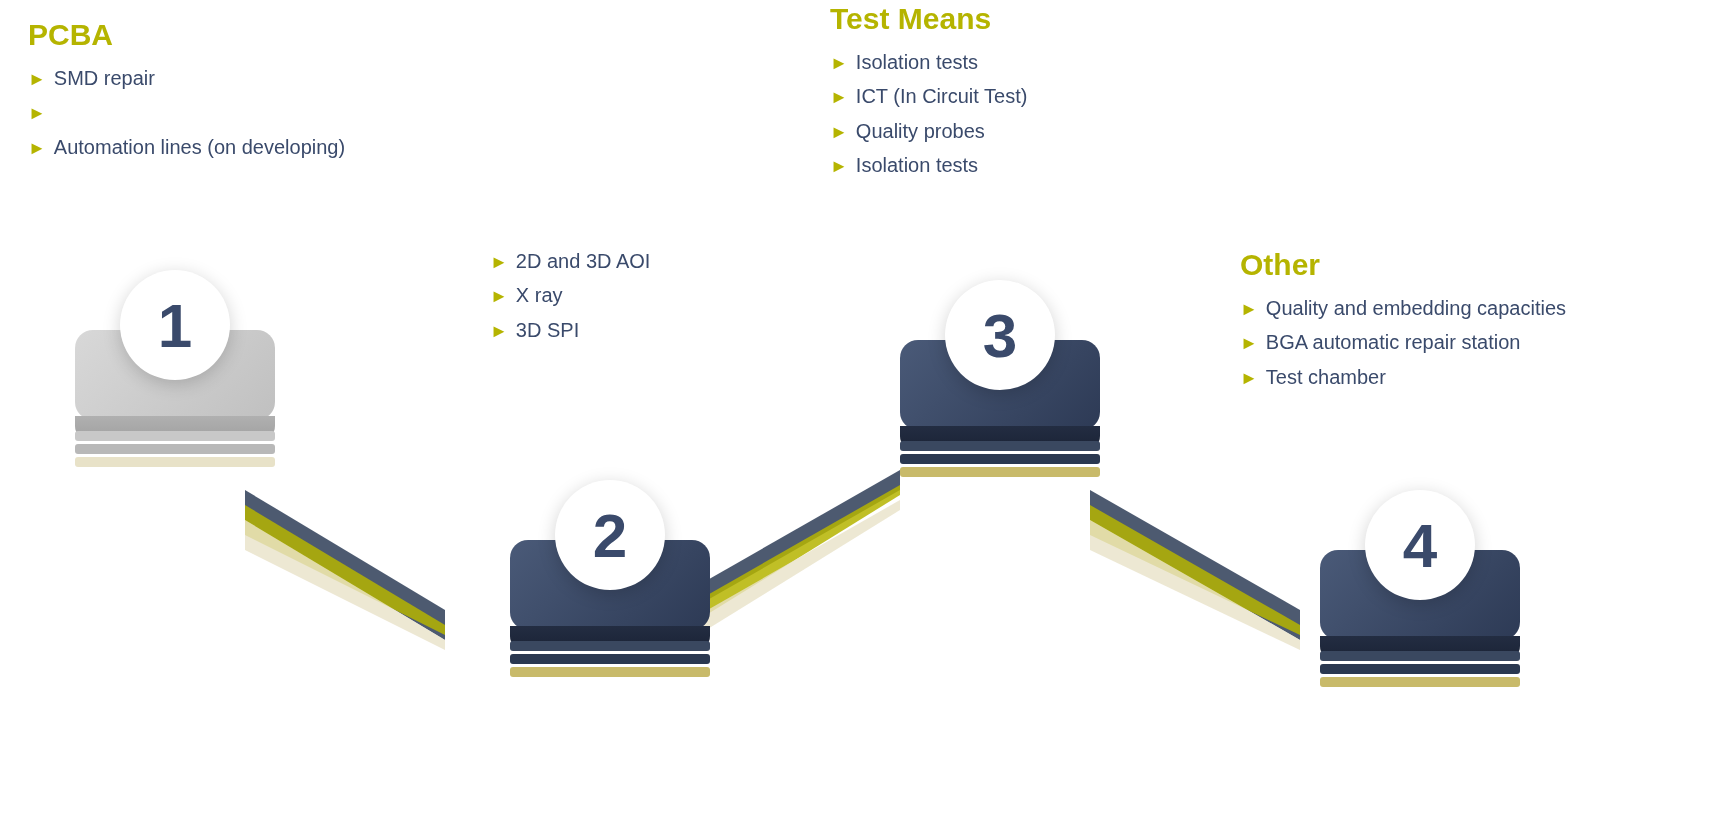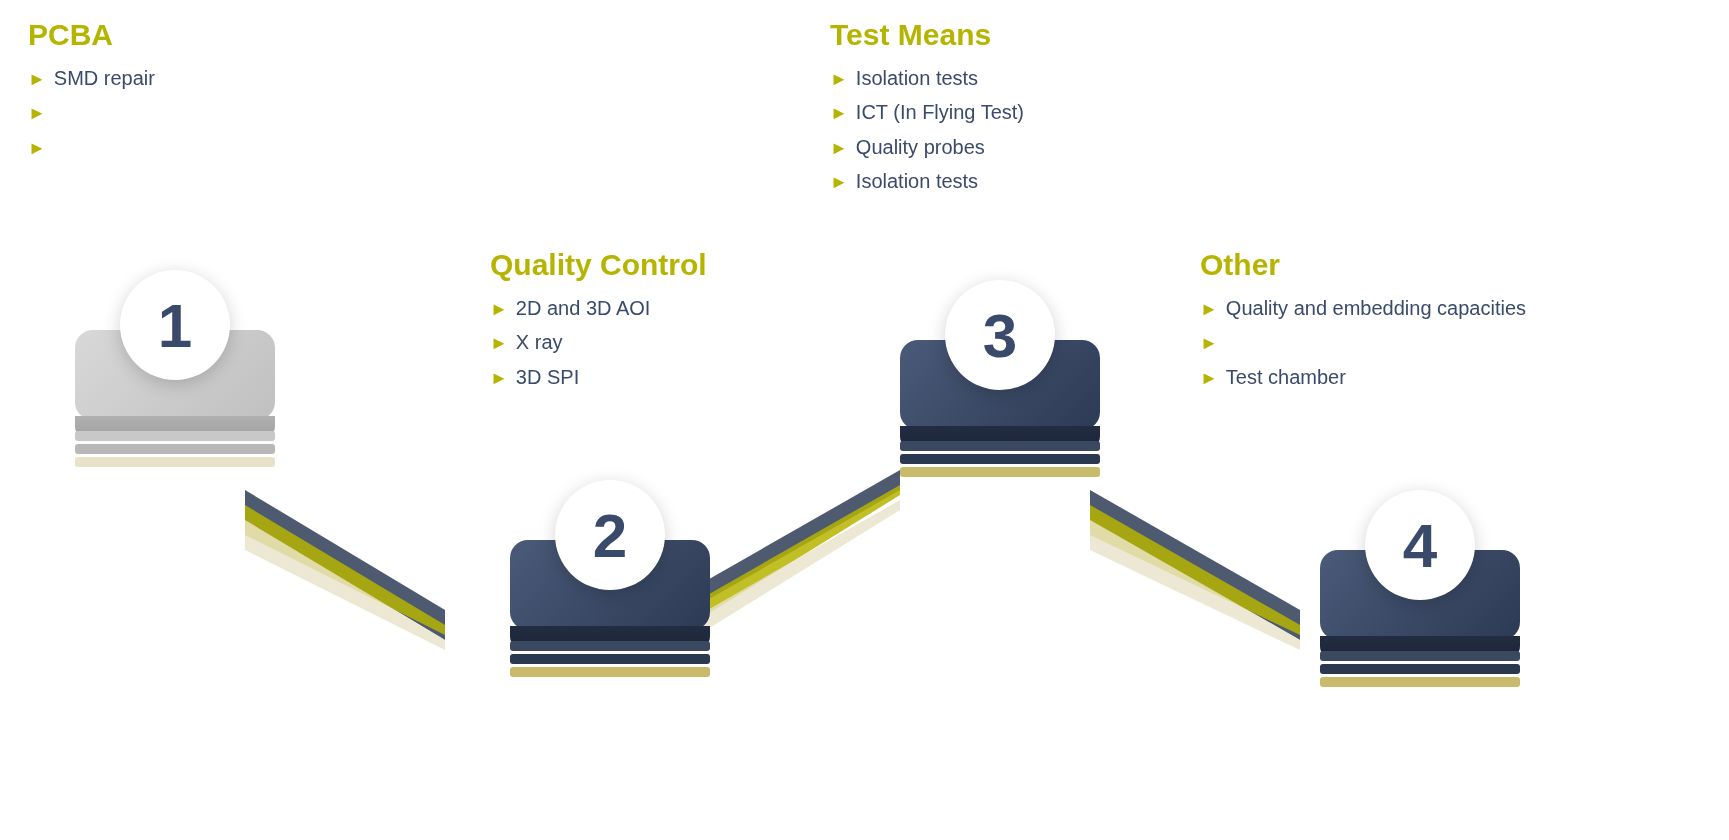--- a/index.html
+++ b/index.html
@@ -27,26 +27,26 @@
     }
     .section-quality {
       position: absolute;
       left: 490px;
       top: 248px;
       width: 280px;
     }
     .section-test {
       position: absolute;
       left: 830px;
-      top: 18px;
+      top: 2px;
       width: 340px;
     }
     .section-other {
       position: absolute;
-      left: 1200px;
+      left: 1240px;
       top: 248px;
       width: 460px;
     }
 
     .section-title {
       font-size: 30px;
       font-weight: 900;
       color: #b5b400;
       margin-bottom: 14px;
       line-height: 1.1;
@@ -224,26 +224,26 @@
     <ul class="bullet-list">
       <li>
         <span class="arrow">►</span>
         <span>SMD repair</span>
       </li>
       <li>
         <span class="arrow">►</span>
       </li>
       <li>
         <span class="arrow">►</span>
+        <span>Automation lines (on developing)</span>
       </li>
     </ul>
   </div>
 
   <div class="section-quality">
-    <div class="section-title">Quality Control</div>
     <ul class="bullet-list">
       <li>
         <span class="arrow">►</span>
         <span>2D and 3D AOI</span>
       </li>
       <li>
         <span class="arrow">►</span>
         <span>X ray</span>
       </li>
       <li>
@@ -255,21 +255,21 @@
 
   <div class="section-test">
     <div class="section-title">Test Means</div>
     <ul class="bullet-list">
       <li>
         <span class="arrow">►</span>
         <span>Isolation tests</span>
       </li>
       <li>
         <span class="arrow">►</span>
-        <span>ICT (In Flying Test)</span>
+        <span>ICT (In Circuit Test)</span>
       </li>
       <li>
         <span class="arrow">►</span>
         <span>Quality probes</span>
       </li>
       <li>
         <span class="arrow">►</span>
         <span>Isolation tests</span>
       </li>
     </ul>
@@ -277,20 +277,21 @@
 
   <div class="section-other">
     <div class="section-title">Other</div>
     <ul class="bullet-list">
       <li>
         <span class="arrow">►</span>
         <span>Quality and embedding capacities</span>
       </li>
       <li>
         <span class="arrow">►</span>
+        <span>BGA automatic repair station</span>
       </li>
       <li>
         <span class="arrow">►</span>
         <span>Test chamber</span>
       </li>
     </ul>
   </div>
 
   <div class="stage1">
     <div class="iso-platform platform-gray">

